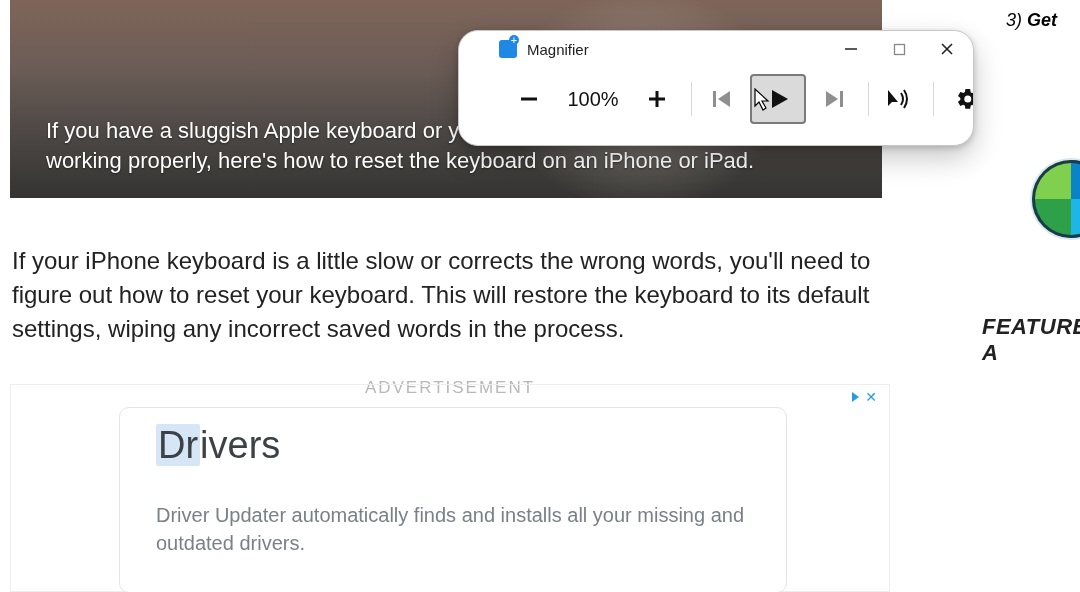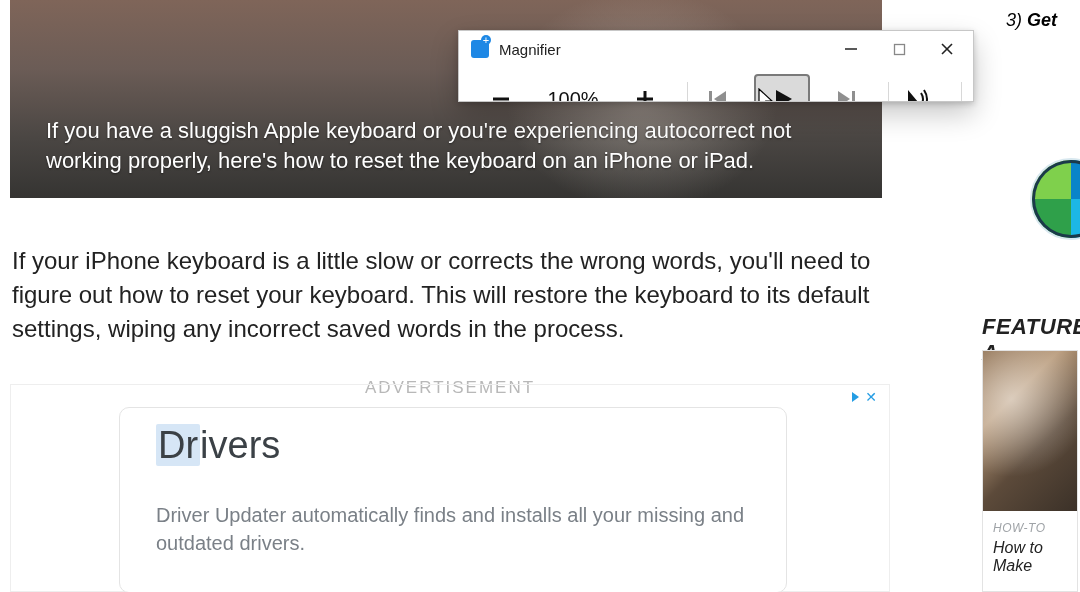--- a/index.html
+++ b/index.html
@@ -65,41 +65,42 @@
   .side-card .img { width:100%; height:160px;
     background:
       radial-gradient(circle at 30% 30%, rgba(255,255,255,.5), transparent 60%),
       linear-gradient(135deg,#8a6a4a 0%, #b89a7a 30%, #5c4a3a 60%, #3b3128 100%);
   }
   .side-card .cat { margin:10px 0 4px 10px; color:#9fa3a7; font-size:12px; letter-spacing:.5px; }
   .side-card .ttl { margin-left:10px; font-size:16px; color:#222; }
 
   
   .mag {
-    position:absolute; left:458px; top:30px; width:516px; height:72px;
-    background:#fff; border:1px solid #c7c7c7; border-radius:0;
+    position:absolute; left:458px; top:30px; width:516px; height:116px;
+    background:#fff; border:1px solid #c7c7c7; border-radius:20px;
     box-shadow: 0 12px 28px rgba(0,0,0,.22), 0 2px 6px rgba(0,0,0,.18);
     overflow:hidden;
+    padding-left:28px;
   }
   .mag-titlebar { height:36px; display:flex; align-items:center; padding:0 12px; font-size:15px; color:#222; }
   .mag-titlebar .appicon {
     width:18px; height:18px; border-radius:3px; margin-right:10px;
     background:#1e88e5; position:relative;
   }
   .mag-titlebar .appicon::after { content:"+"; position:absolute; right:-2px; top:-5px; color:#fff; background:#1e88e5; border-radius:50%; width:10px; height:10px; font-size:11px; line-height:10px; text-align:center; }
   .mag-titlebar .title { flex:1; }
   .winctl { display:flex; gap:20px; align-items:center; color:#333; }
   .winctl > div { width:28px; height:24px; display:flex; align-items:center; justify-content:center; cursor:pointer; }
   .winctl svg { stroke:#222; }
 
   .mag-toolbar {
     height:64px; display:flex; align-items:center; justify-content:space-between;
     padding:0 18px;
   }
-  .cluster { display:flex; align-items:center; gap:12px; }
+  .cluster { display:flex; align-items:center; gap:4px; }
   .iconbtn {
     width:48px; height:44px; display:flex; align-items:center; justify-content:center;
     border-radius:4px; cursor:pointer;
   }
   .iconbtn.play {
     border:2px solid #7a7a7a; background:#dadada; width:56px; height:50px;
   }
   .sep { width:1px; height:34px; background:#d8d8d8; margin:0 6px; }
   .zoomlvl { font-size:20px; font-weight:500; color:#111; margin:0 4px; min-width:64px; text-align:center; }
 
@@ -130,25 +131,20 @@
       <div class="ad-desc">Driver Updater automatically finds and installs all your missing and outdated drivers.</div>
     </div>
   </div>
 
   <div class="side">
     <div class="side-line3">
       <span>3)  </span><b>Get</b>
     </div>
     <div class="swirl"></div>
     <div class="side-h">FEATURED A</div>
-    <div class="side-card">
-      <div class="img"></div>
-      <div class="cat">HOW-TO</div>
-      <div class="ttl">How to Make</div>
-    </div>
   </div>
 
   <div class="mag">
     <div class="mag-titlebar">
       <span class="appicon"></span>
       <span class="title">Magnifier</span>
       <div class="winctl">
         <div>
           <svg width="14" height="14">
               <line x1="1" y1="7" x2="13" y2="7" stroke-width="1.5"></line>

